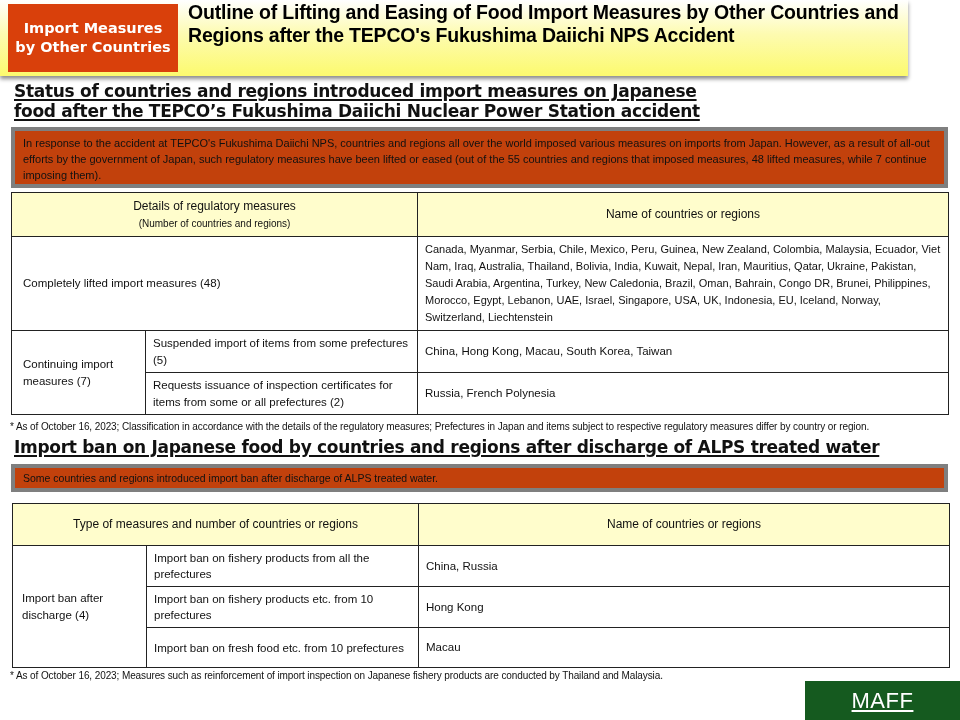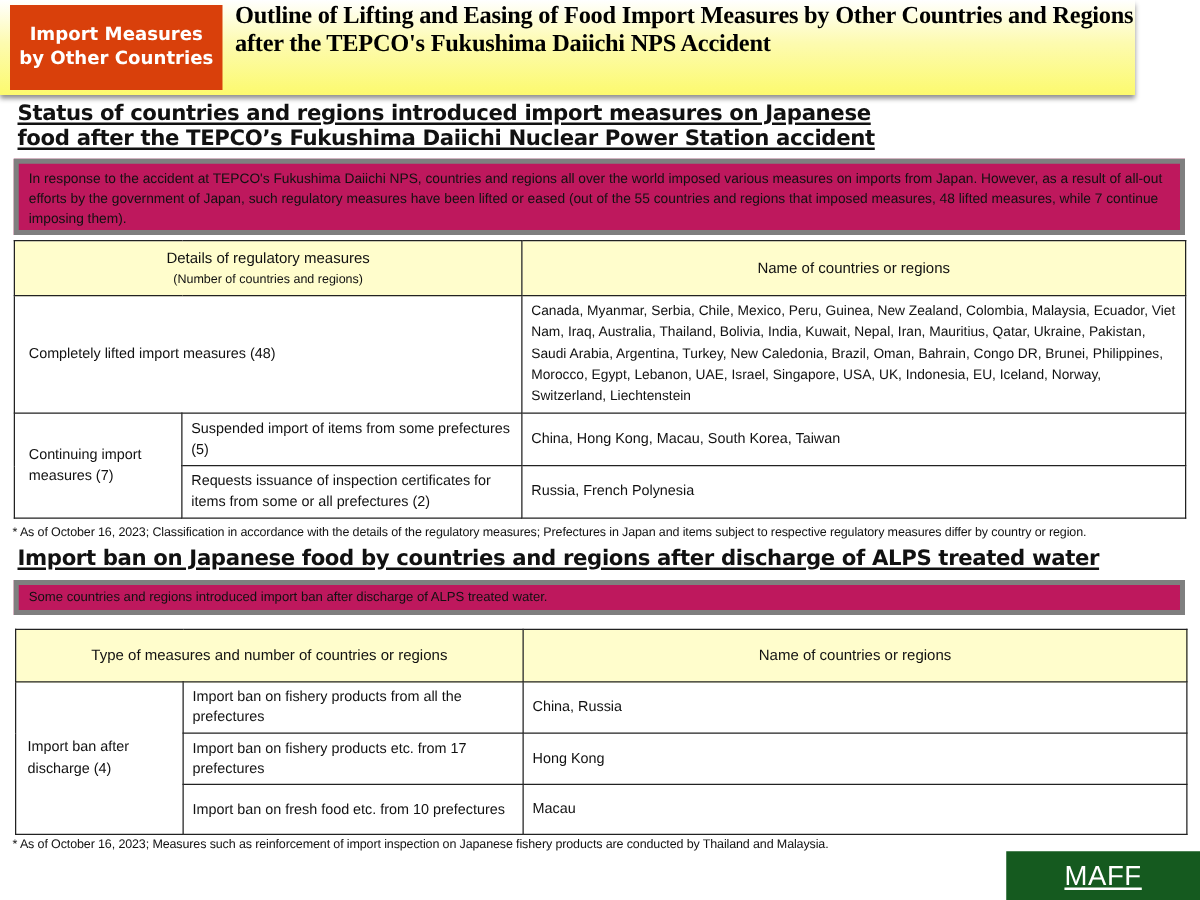--- a/index.html
+++ b/index.html
@@ -14,38 +14,38 @@
   .badge {
     position: absolute; left: 8px; top: 4px; width: 170px; height: 68px;
     background: #d9400b; color: #fff;
     font-family: "DejaVu Sans", sans-serif; font-weight: bold;
     font-size: 14.5px; line-height: 19px; text-align: center;
     display: flex; align-items: center; justify-content: center;
     padding: 0 4px;
   }
   .title {
     position: absolute; left: 188px; top: 1px; width: 760px;
-    font-family: Liberation Serif, serif; font-weight: bold;
+    font-family: Liberation Sans, sans-serif; font-weight: bold;
     font-size: 19.5px; line-height: 23px; color: #000;
     letter-spacing: -0.2px;
   }
 
   .section-heading {
     position: absolute; left: 14px;
     font-family: "DejaVu Sans", sans-serif; font-weight: bold;
     font-size: 17px; line-height: 20px; text-decoration: underline;
     text-decoration-thickness: 2px; text-underline-offset: 2px;
     letter-spacing: -0.3px;
   }
   #h1 { top: 81px; width: 720px; }
   #h2 { top: 437px; width: 900px; }
 
   .callout {
     position: absolute; left: 11px; width: 937px;
-    border: 4px solid #7f7f7f; background: #be185d;
+    border: 4px solid #7f7f7f; background: #c2410c;
     font-size: 11px; line-height: 16px; color: #111;
     padding: 4px 8px;
   }
   #callout1 { top: 127px; height: 61px; }
   #callout2 { top: 464px; height: 28px; font-size: 10.5px; padding-top: 2px; }
 
   table {
     position: absolute; border-collapse: collapse; table-layout: fixed;
     font-size: 11.5px; color: #111;
   }
@@ -130,21 +130,21 @@
       <tr style="height:42px">
     <th colspan="2" class="cell-pad" style="font-size:12px;">Type of measures and number of countries or regions</th>
     <th class="cell-pad" style="font-size:12px;">Name of countries or regions</th>
   </tr>
   <tr style="height:41px">
     <td rowspan="3" class="cell-pad" style="padding-left:9px;">Import ban after discharge (4)</td>
     <td class="cell-pad" style="line-height:16px;">Import ban on fishery products from all the prefectures</td>
     <td class="cell-pad">China, Russia</td>
   </tr>
   <tr style="height:41px">
-    <td class="cell-pad" style="line-height:16px;">Import ban on fishery products etc. from 17 prefectures</td>
+    <td class="cell-pad" style="line-height:16px;">Import ban on fishery products etc. from 10 prefectures</td>
     <td class="cell-pad">Hong Kong</td>
   </tr>
   <tr style="height:40px">
     <td class="cell-pad" style="line-height:16px;">Import ban on fresh food etc. from 10 prefectures</td>
     <td class="cell-pad">Macau</td>
   </tr>
 </tbody>
   </table>
 
 <div class="footnote" id="fn2">* As of October 16, 2023; Measures such as reinforcement of import inspection on Japanese fishery products are conducted by Thailand and Malaysia.</div>

